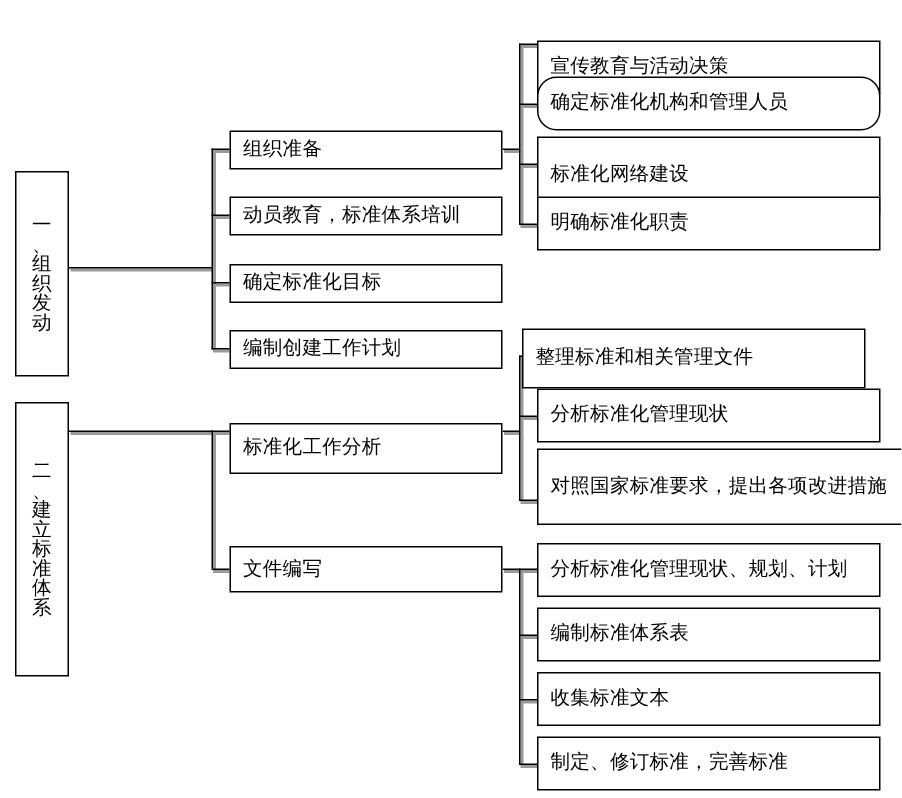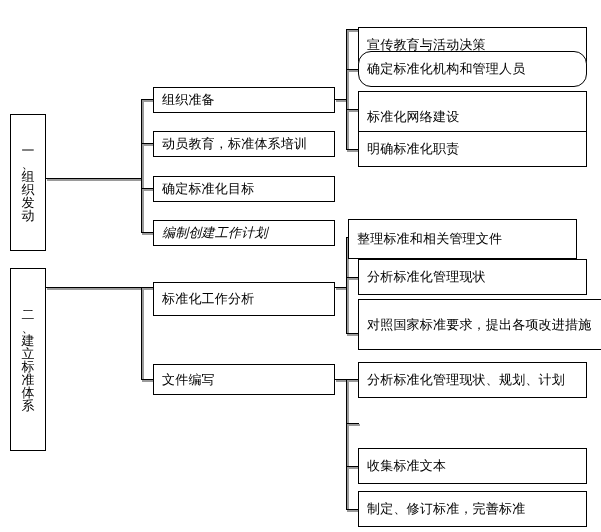--- a/index.html
+++ b/index.html
@@ -117,21 +117,21 @@
 
   <div class="box" style="left:153px; top:87px; width:182px; height:26px;">
     <div class="txt">组织准备</div>
   </div>
   <div class="box" style="left:153px; top:131px; width:182px; height:26px;">
     <div class="txt">动员教育，标准体系培训</div>
   </div>
   <div class="box" style="left:153px; top:176px; width:182px; height:26px;">
     <div class="txt">确定标准化目标</div>
   </div>
-  <div class="box" style="left:153px; top:220px; width:182px; height:26px;font-style:italic;">
+  <div class="box" style="left:153px; top:220px; width:182px; height:26px;">
     <div class="txt">编制创建工作计划</div>
   </div>
 
   <div class="box" style="left:358px; top:11px; width:229px; height:36px;margin-top:16px;">
     <div class="txt">宣传教育与活动决策</div>
   </div>
   <div class="box" style="left:358px; top:51px; width:229px; height:36px;border-radius:13px;">
     <div class="txt">确定标准化机构和管理人员</div>
   </div>
   <div class="box" style="left:358px; top:91px; width:229px; height:52px;">
@@ -203,20 +203,23 @@
   <div class="box" style="left:358px; top:259px; width:229px; height:36px;">
     <div class="txt">分析标准化管理现状</div>
   </div>
   <div class="box" style="left:358px; top:299px; width:254px; height:51px;">
     <div class="txt">对照国家标准要求，提出各项改进措施</div>
   </div>
 
   <div class="box" style="left:358px; top:362px; width:229px; height:36px;">
     <div class="txt">分析标准化管理现状、规划、计划</div>
   </div>
+  <div class="box" style="left:358px; top:405px; width:229px; height:36px;">
+    <div class="txt">编制标准体系表</div>
+  </div>
   <div class="box" style="left:358px; top:448px; width:229px; height:36px;">
     <div class="txt">收集标准文本</div>
   </div>
   <div class="box" style="left:358px; top:491px; width:229px; height:36px;">
     <div class="txt">制定、修订标准，完善标准</div>
   </div>
 
 </div>
 
 </body></html>

